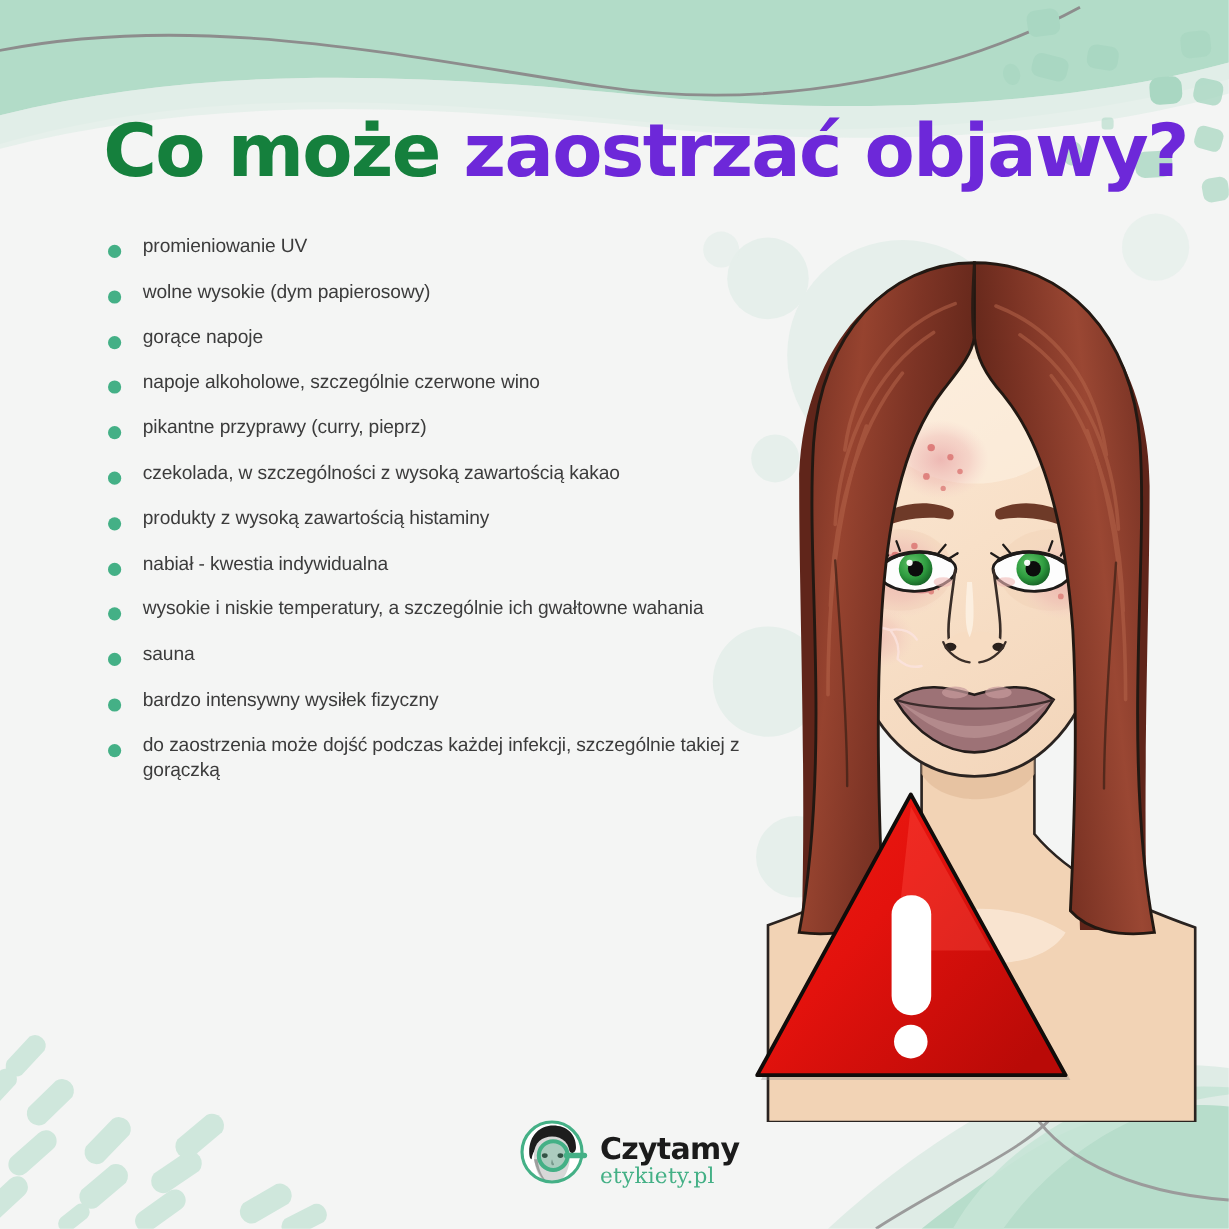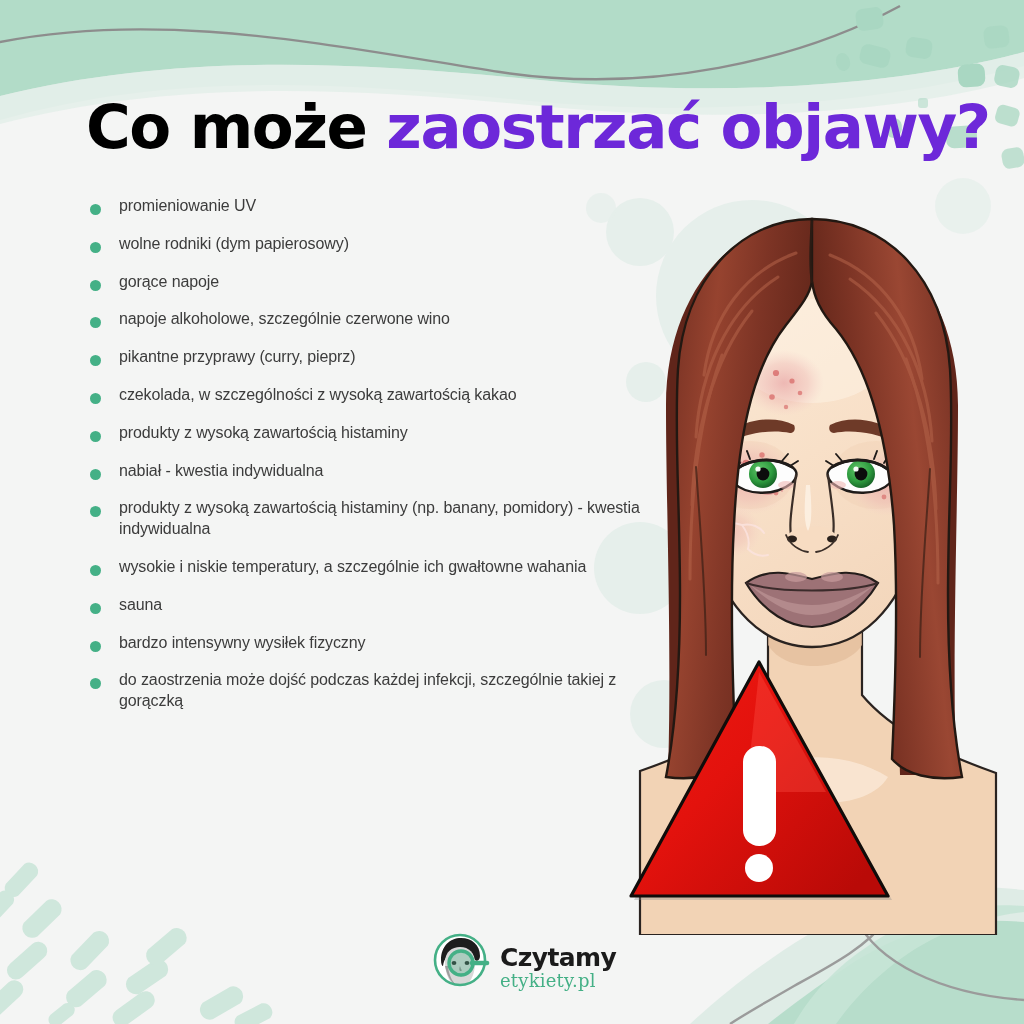--- a/index.html
+++ b/index.html
@@ -17,21 +17,21 @@
   
   .title-wrap{
     position:absolute;left:86px;top:96px;width:880px;
     line-height:1.0;
   }
   .title{
     font-family:"DejaVu Sans","Liberation Sans",sans-serif;
     font-size:61px;font-weight:700;letter-spacing:-1.4px;
     margin:0;white-space:nowrap;
   }
-  .title .dark{color:#000000;}
+  .title .dark{color:#15803d;}
   .title .green{color:#6d28d9;}
 
   
   .list{
     position:absolute;left:78px;top:196px;width:575px;
     margin:0;padding:0;list-style:none;
   }
   .li{
     position:relative;
     padding-left:41px;
@@ -152,21 +152,21 @@
     </h1>
   </div>
 
   <ul class="list">
     <li class="li">
       <span class="dot"></span>
       <span class="txt">promieniowanie UV</span>
     </li>
     <li class="li">
       <span class="dot"></span>
-      <span class="txt">wolne rodniki (dym papierosowy)</span>
+      <span class="txt">wolne wysokie (dym papierosowy)</span>
     </li>
     <li class="li">
       <span class="dot"></span>
       <span class="txt">gorące napoje</span>
     </li>
     <li class="li">
       <span class="dot"></span>
       <span class="txt">napoje alkoholowe, szczególnie czerwone wino</span>
     </li>
     <li class="li">
@@ -177,24 +177,20 @@
       <span class="dot"></span>
       <span class="txt">czekolada, w szczególności z wysoką zawartością kakao</span>
     </li>
     <li class="li">
       <span class="dot"></span>
       <span class="txt">produkty z wysoką zawartością histaminy</span>
     </li>
     <li class="li">
       <span class="dot"></span>
       <span class="txt">nabiał - kwestia indywidualna</span>
-    </li>
-    <li class="li">
-      <span class="dot"></span>
-      <span class="txt">produkty z wysoką zawartością histaminy (np. banany, pomidory) - kwestia indywidualna</span>
     </li>
     <li class="li">
       <span class="dot"></span>
       <span class="txt">wysokie i niskie temperatury, a szczególnie ich gwałtowne wahania</span>
     </li>
     <li class="li">
       <span class="dot"></span>
       <span class="txt">sauna</span>
     </li>
     <li class="li">

